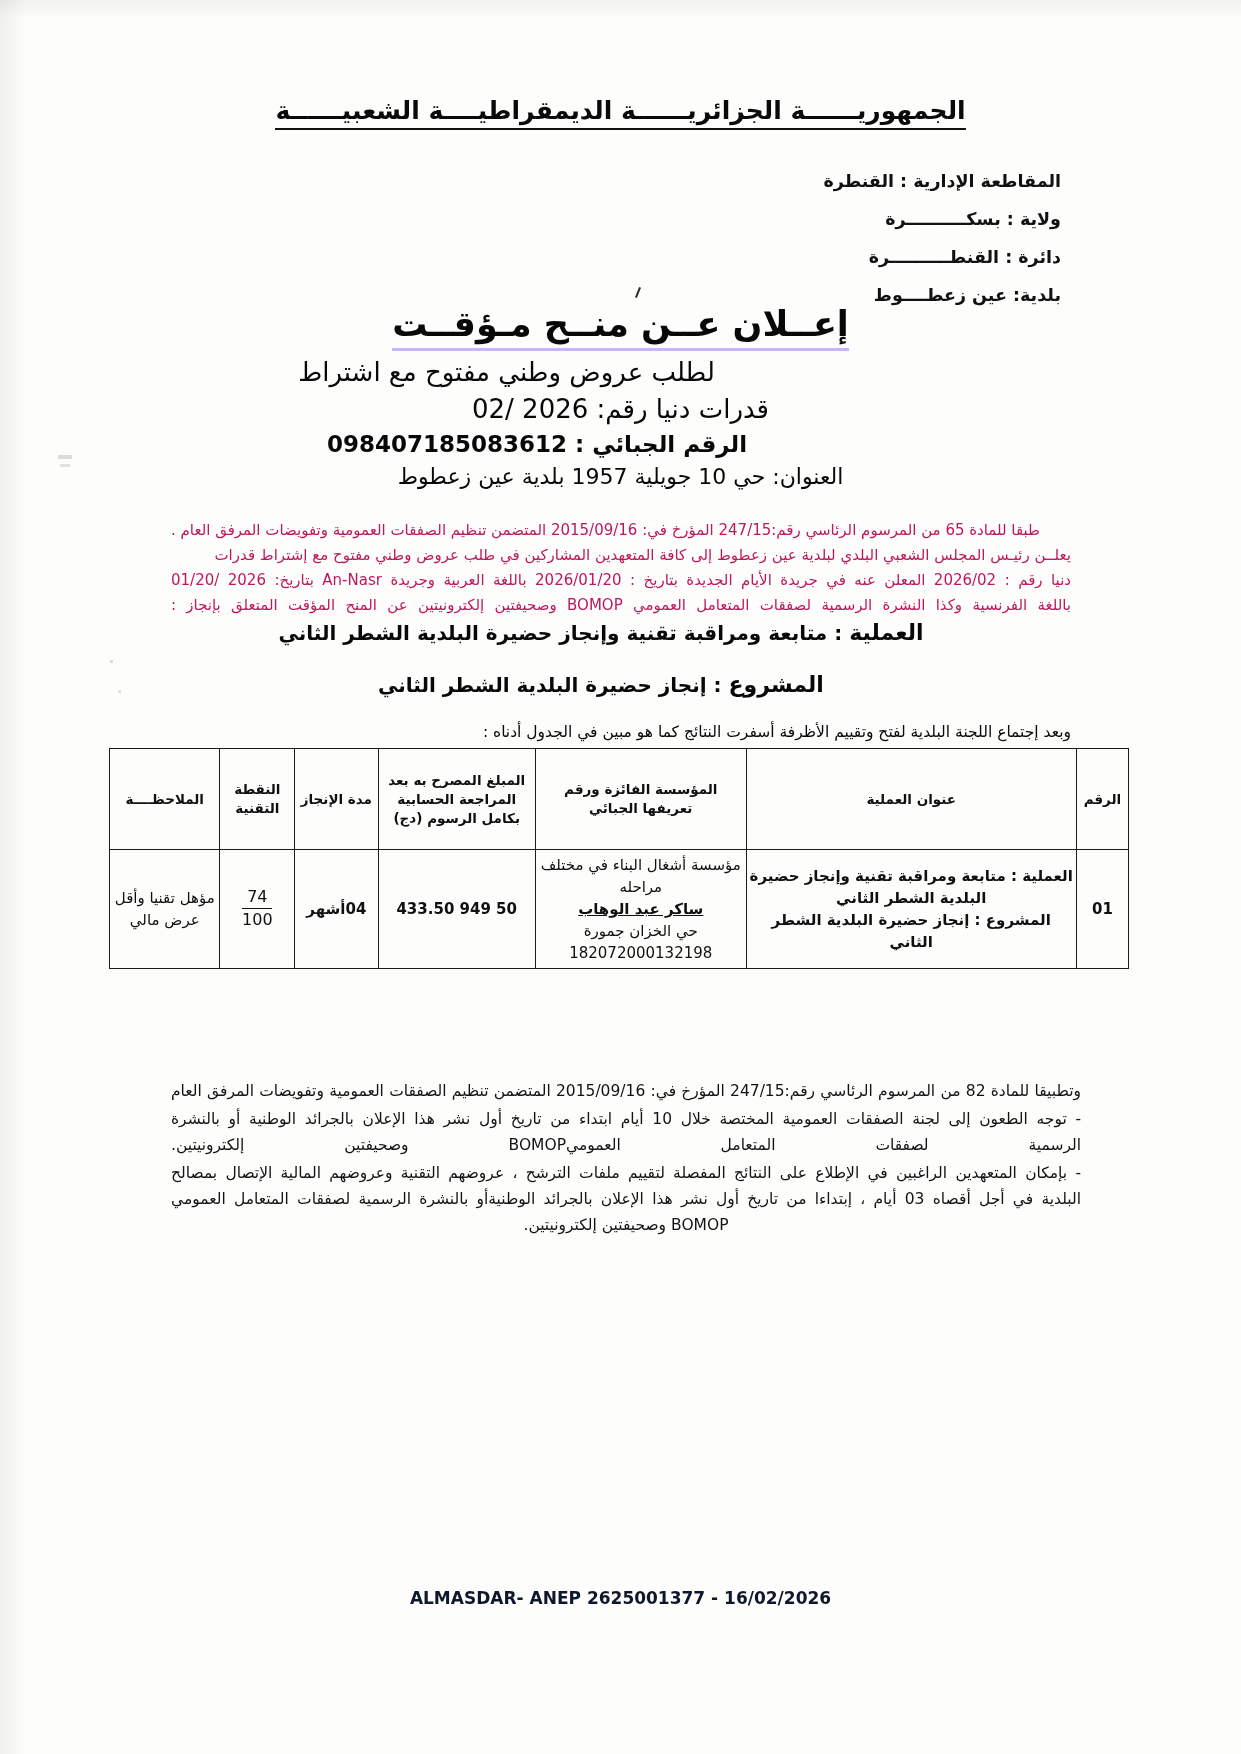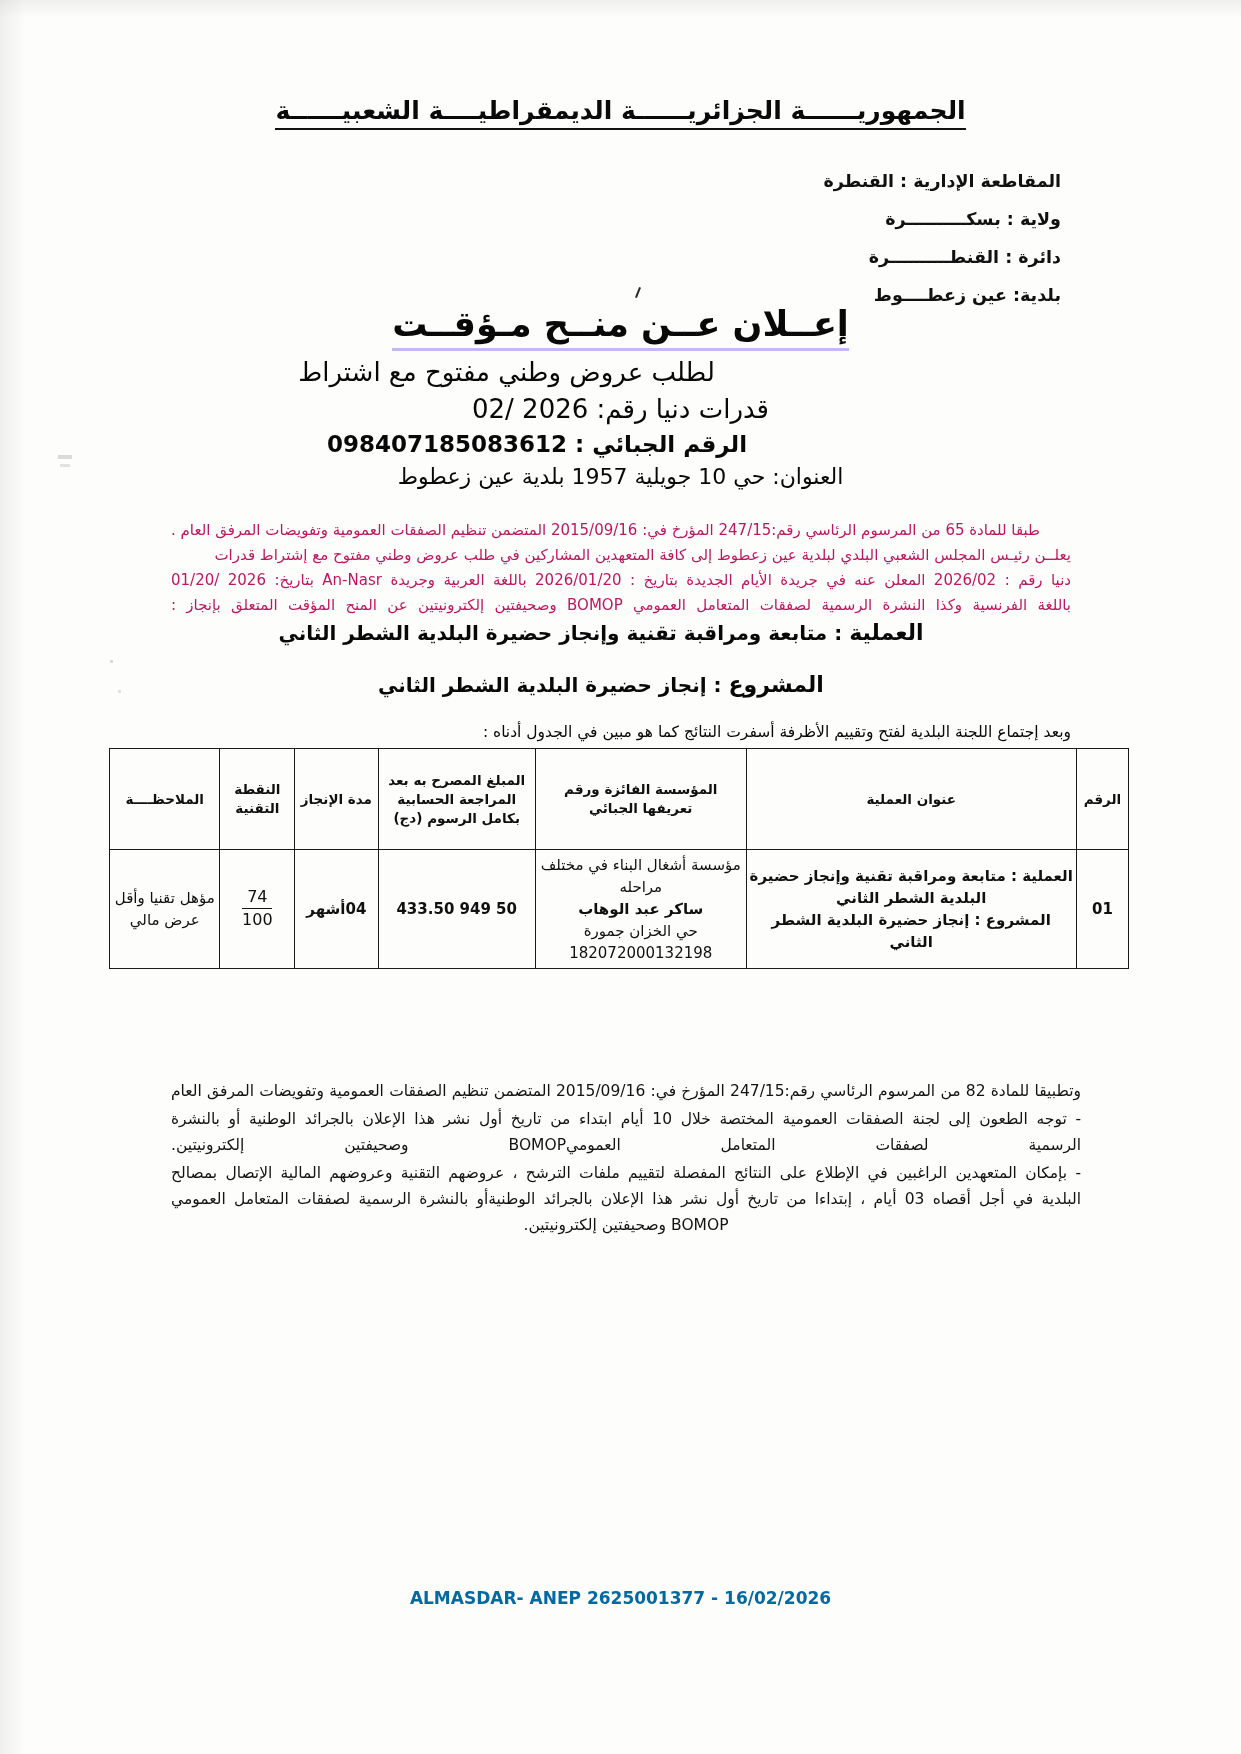--- a/index.html
+++ b/index.html
@@ -245,21 +245,21 @@
   
   .footer {
     position: absolute;
     top: 1588px;
     left: 0;
     width: 1241px;
     text-align: center;
     font-size: 17px;
     font-weight: bold;
     direction: ltr;
-    color: #0369a1;
+    color: #0f172a;
   }
 
   
   .stray-mark {
     position: absolute;
     top: 287px;
     left: 634px;
     width: 10px;
     height: 11px;
     pointer-events: none;
@@ -341,21 +341,21 @@
           <td class="cell-title">
             <div>
               <span>العملية</span><span> : </span><span>متابعة ومراقبة تقنية وإنجاز حضيرة البلدية الشطر الثاني</span>
             </div>
             <div>
               <span>المشروع</span><span> : </span><span>إنجاز حضيرة البلدية الشطر الثاني</span>
             </div>
           </td>
           <td class="cell-firm">
             <div>مؤسسة أشغال البناء في مختلف مراحله</div>
-            <div style="font-weight:bold;">ساكر عبد الوهاب</div>
+            <div style="font-weight:bold;text-decoration:underline;">ساكر عبد الوهاب</div>
             <div>حي الخزان جمورة</div>
             <div>182072000132198</div>
           </td>
           <td class="cell-amt">50 949 433.50</td>
           <td class="cell-dur">04أشهر</td>
           <td>
             <span class="frac">
               <span>74</span>
               <span class="bar"></span>
               <span>100</span>

